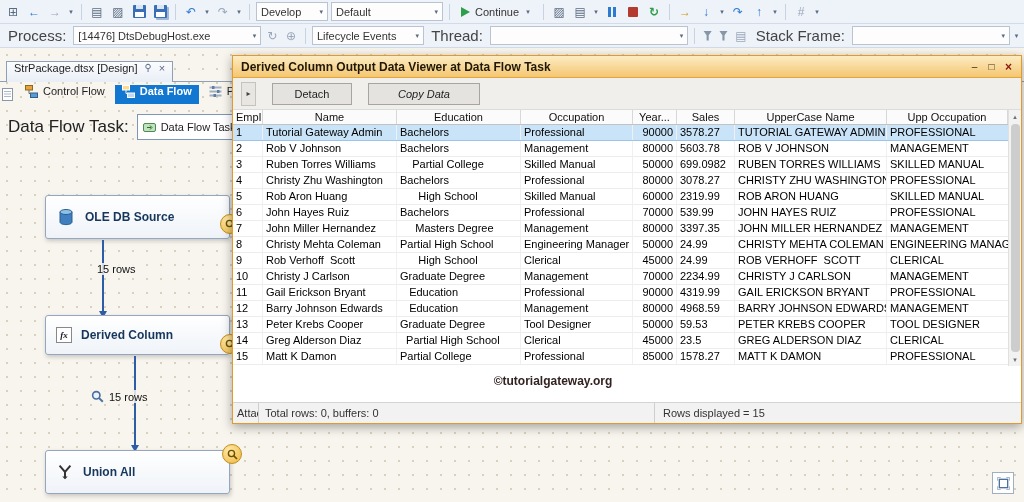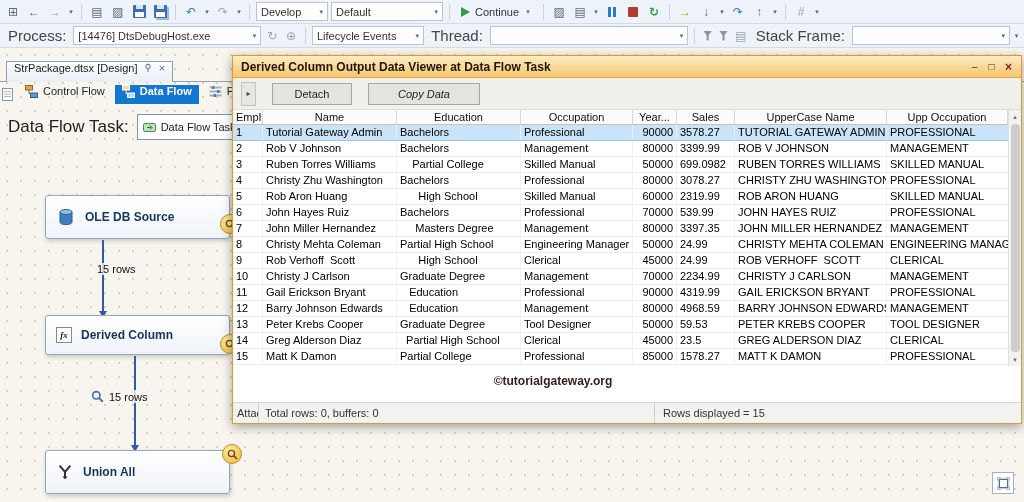--- a/index.html
+++ b/index.html
@@ -361,21 +361,21 @@
             <div class="gc c5">3578.27</div>
             <div class="gc c6">TUTORIAL GATEWAY ADMIN</div>
             <div class="gc c7">PROFESSIONAL</div>
           </div>
           <div class="grow">
             <div class="gc c0">2</div>
             <div class="gc c1">Rob V Johnson</div>
             <div class="gc c2">Bachelors</div>
             <div class="gc c3">Management</div>
             <div class="gc c4">80000</div>
-            <div class="gc c5">3399.99</div>
+            <div class="gc c5">5603.78</div>
             <div class="gc c6">ROB V JOHNSON</div>
             <div class="gc c7">MANAGEMENT</div>
           </div>
           <div class="grow">
             <div class="gc c0">3</div>
             <div class="gc c1">Ruben Torres Williams</div>
             <div class="gc c2">    Partial College</div>
             <div class="gc c3">Skilled Manual</div>
             <div class="gc c4">50000</div>
             <div class="gc c5">699.0982</div>

